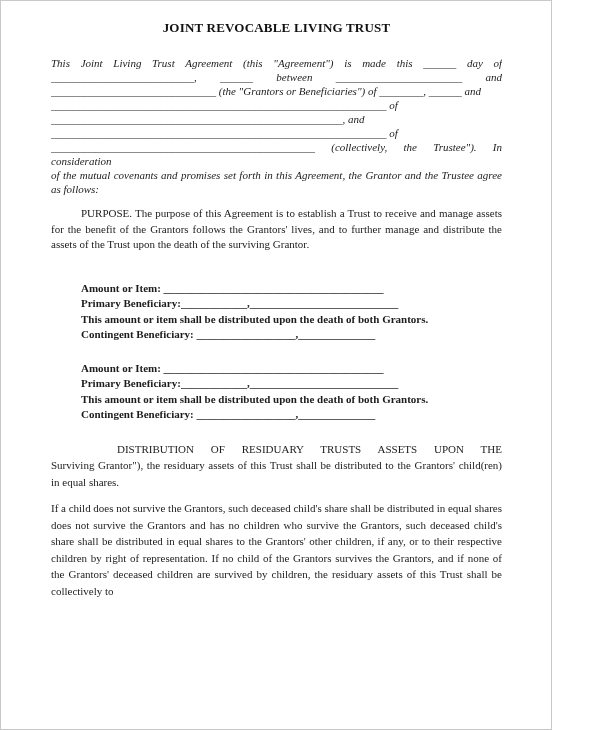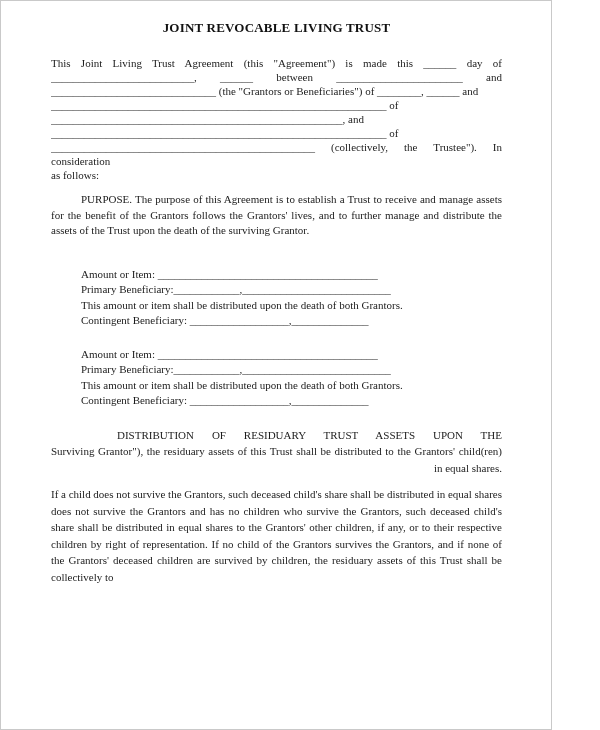--- a/index.html
+++ b/index.html
@@ -25,30 +25,30 @@
   }
   .ln { min-height: 1em; }
   .t-line { white-space: pre; overflow: hidden; }
   .j-line {
     text-align: justify;
     text-align-last: justify;
     text-justify: inter-word;
     word-spacing: -0.5px;
     overflow: hidden;
   }
-  .intro        { margin-top: 21px; }
+  .intro        { margin-top: 21px; font-style: italic; }
   .intro .ln    { line-height: 14px; }
   .purpose      { margin-top: 10px; }
   .purpose .ln  { line-height: 15.5px; }
   .bequest      { padding-left: 30px; }
-  .bequest .ln  { line-height: 15.5px; }
+  .bequest .ln  { line-height: 15.5px; font-weight: bold; }
   .bequest1     { margin-top: 28px; }
   .bequest2     { margin-top: 18px; }
   .distribution { margin-top: 18px; }
-  .distribution .ln { line-height: 16.5px; text-align: right; }
+  .distribution .ln { line-height: 16.5px; }
   .succession   { margin-top: 10px; }
   .succession .ln { line-height: 16.5px; }
   .fill         { margin-top: 6px; }
   .fill .ln     { line-height: 15.5px; color: #3a3a3a; }
   .ti30 { text-indent: 30px; }
   .ti66 { text-indent: 66px; }
 </style>
 </head>
 <body>
 
@@ -57,20 +57,21 @@
   <div class="title">JOINT REVOCABLE LIVING TRUST</div>
 
   <div class="intro">
     <div class="ln j-line">This Joint Living Trust Agreement (this "Agreement") is made this ______ day of</div>
     <div class="ln j-line">__________________________, ______ between _______________________ and</div>
     <div class="ln t-line">______________________________ (the "Grantors or Beneficiaries") of ________, ______ and</div>
     <div class="ln t-line">_____________________________________________________________ of</div>
     <div class="ln t-line">_____________________________________________________, and</div>
     <div class="ln t-line">_____________________________________________________________ of</div>
     <div class="ln j-line">________________________________________________ (collectively, the Trustee").  In consideration</div>
+    <div class="ln j-line">of the mutual covenants and promises set forth in this Agreement, the Grantor and the Trustee agree</div>
     <div class="ln t-line">as follows:</div>
   </div>
 
   <div class="purpose">
     <div class="ln j-line ti30">PURPOSE.  The purpose of this Agreement is to establish a Trust to receive and manage assets</div>
     <div class="ln j-line">for the benefit of the Grantors follows the Grantors' lives, and to further manage and distribute the</div>
     <div class="ln t-line">assets of the Trust upon the death of the surviving Grantor.</div>
   </div>
 
   <div class="bequest bequest1">
@@ -81,21 +82,21 @@
   </div>
 
   <div class="bequest bequest2">
     <div class="ln t-line">Amount or Item: ________________________________________</div>
     <div class="ln t-line">Primary Beneficiary:____________,___________________________</div>
     <div class="ln t-line">This amount or item shall be distributed upon the death of both Grantors.</div>
     <div class="ln t-line">Contingent Beneficiary: __________________,______________</div>
   </div>
 
   <div class="distribution">
-    <div class="ln j-line ti66">DISTRIBUTION OF RESIDUARY TRUST ASSETS UPON THE</div>
+    <div class="ln j-line ti66">DISTRIBUTION OF RESIDUARY TRUSTS ASSETS UPON THE</div>
     <div class="ln j-line">Surviving Grantor"), the residuary assets of this Trust shall be distributed to the Grantors' child(ren)</div>
     <div class="ln t-line">in equal shares.</div>
   </div>
 
   <div class="succession">
     <div class="ln j-line">If a child does not survive the Grantors, such deceased child's share shall be distributed in equal shares</div>
     <div class="ln j-line">does not survive the Grantors and has no children who survive the Grantors, such deceased child's</div>
     <div class="ln j-line">share shall be distributed in equal shares to the Grantors' other children, if any, or to their respective</div>
     <div class="ln j-line">children by right of representation.  If no child of the Grantors survives the Grantors, and if none of</div>
     <div class="ln j-line">the Grantors' deceased children are survived by children, the residuary assets of this Trust shall be</div>

